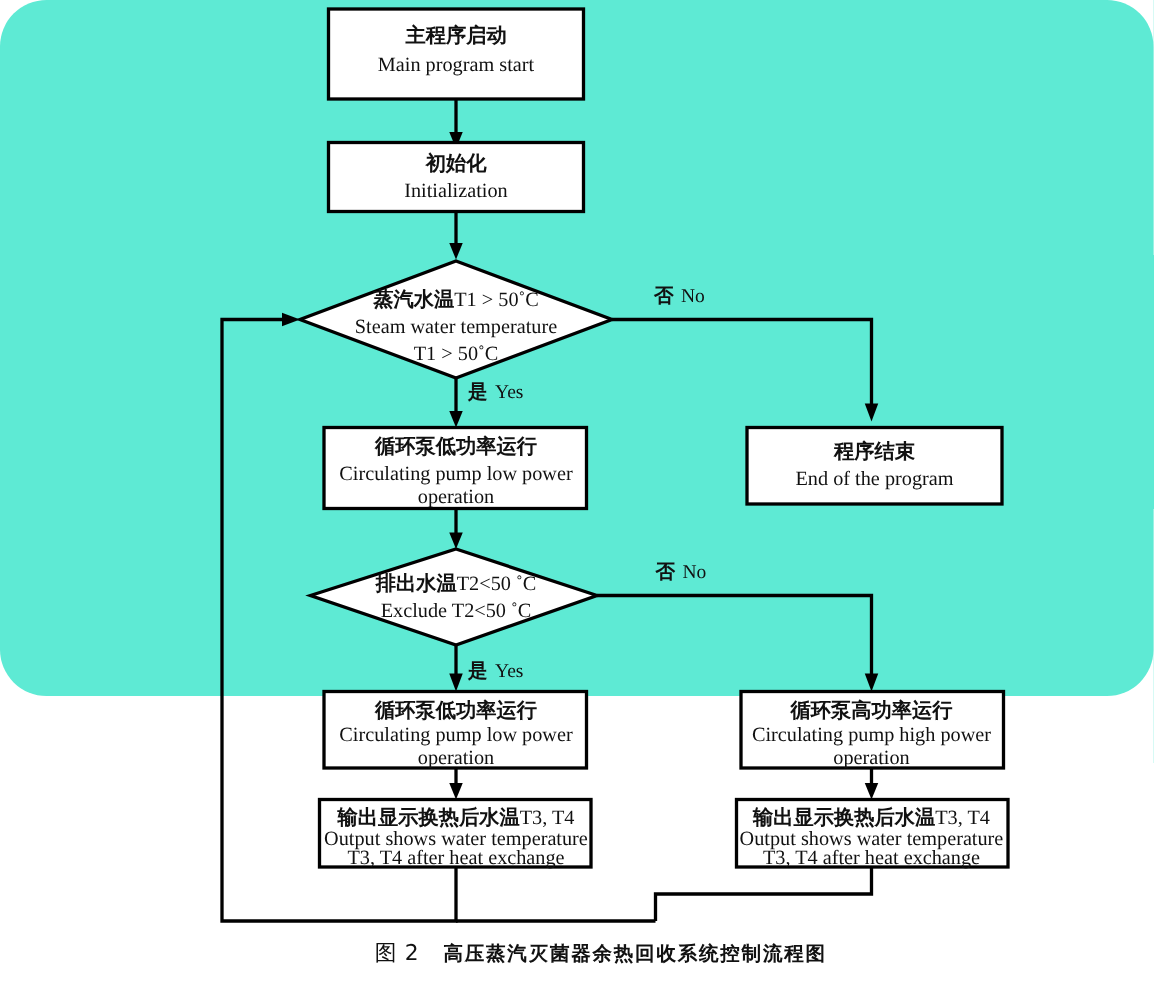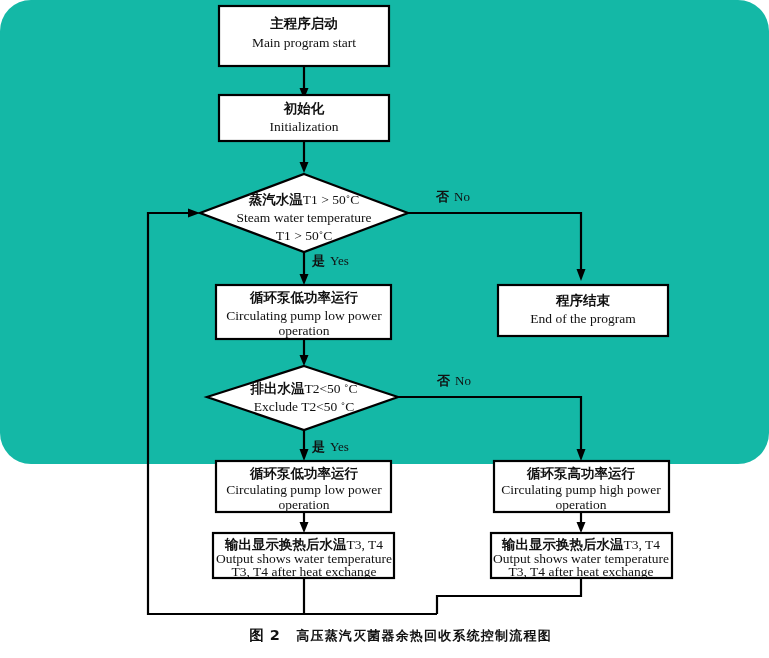--- a/index.html
+++ b/index.html
@@ -10,21 +10,21 @@
   body {
     width: 769px;
     height: 658px;
     overflow: hidden;
     font-family: "Liberation Serif", "DejaVu Serif", serif;
   }
   #flowchart-root {
     position: relative;
     width: 769px;
     height: 464px;
-    background: #14b8a6;
+    background: #5eead4;
     border-radius: 31px;
   }
   svg.chart-canvas {
     position: absolute;
     left: 0;
     top: 0;
     width: 769px;
     height: 658px;
     display: block;
   }
@@ -83,21 +83,21 @@
   }
   .caption-wrap {
     position: absolute;
     left: 0;
     top: 626px;
     width: 769px;
     text-align: center;
   }
   .caption-num {
     font-family: "DejaVu Sans", "Liberation Sans", sans-serif;
-    font-weight: bold;
+    font-weight: normal;
     font-size: 14.5px;
     color: #111111;
     letter-spacing: 0.5px;
     padding-left: 32px;
   }
   .caption-text {
     font-family: "DejaVu Sans", "Liberation Sans", sans-serif;
     font-weight: bold;
     font-size: 13px;
     color: #111111;

